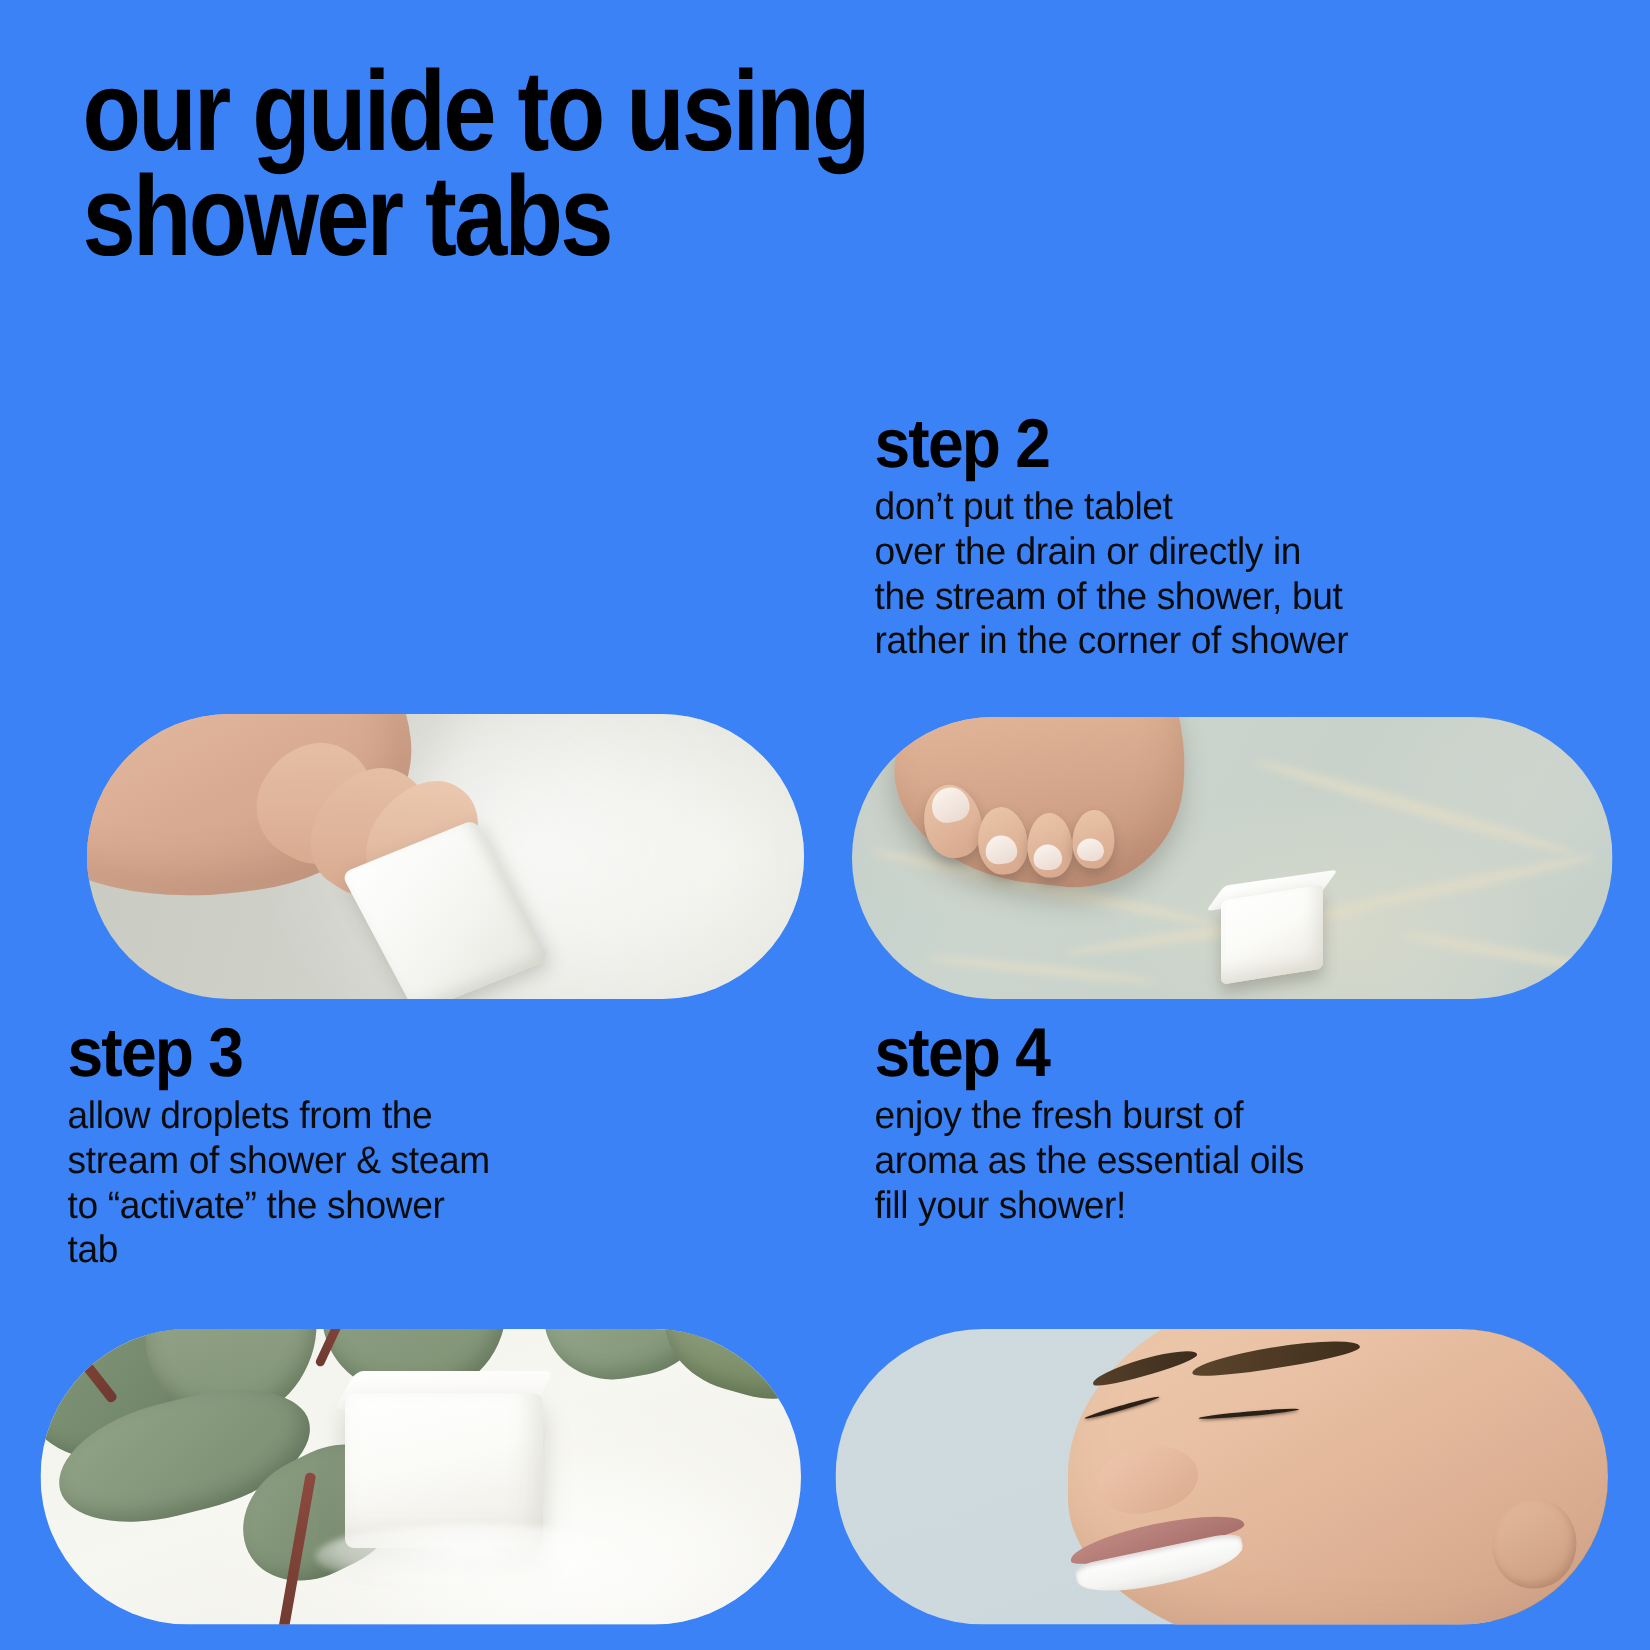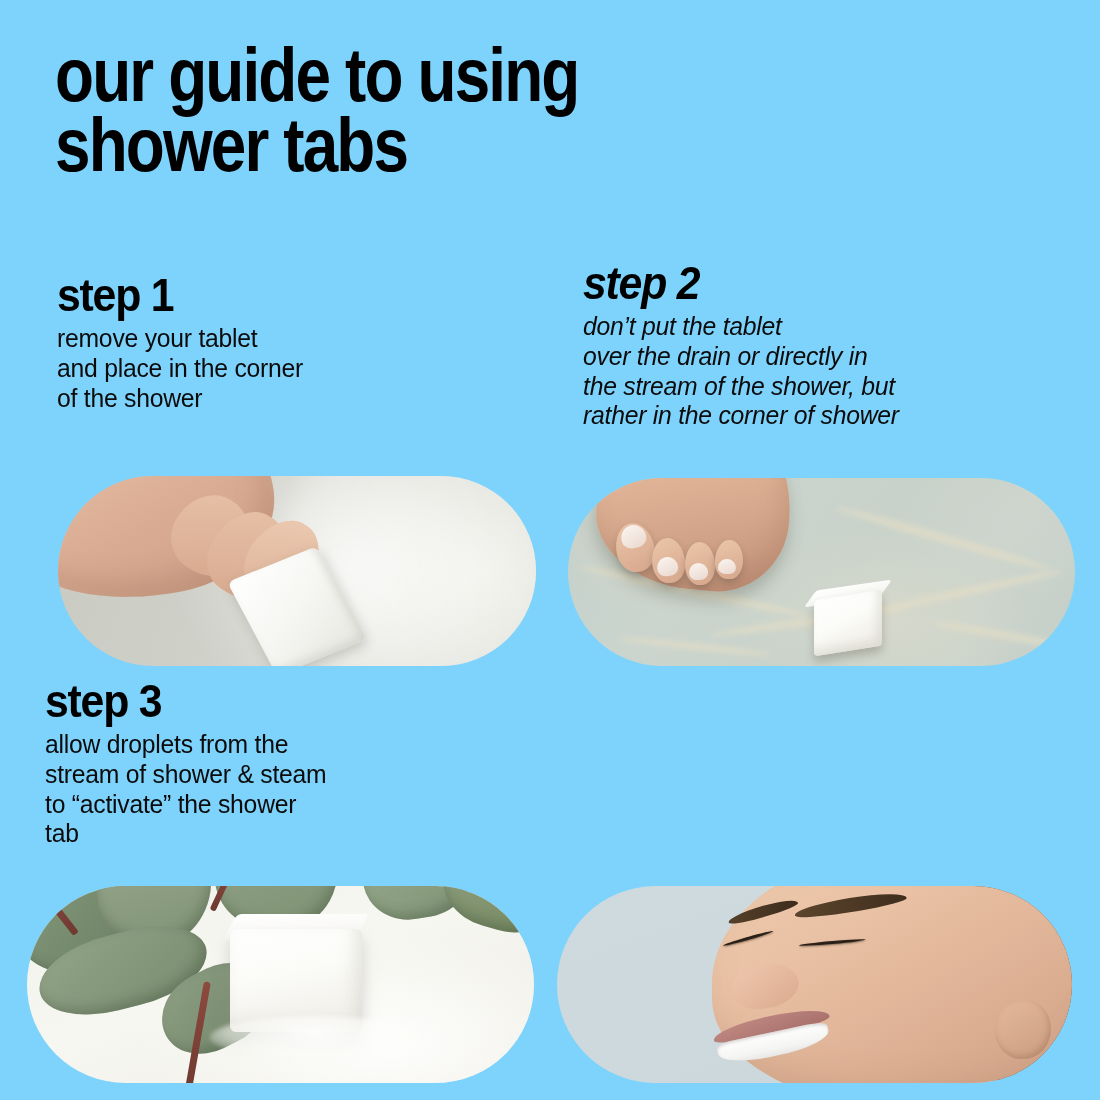--- a/index.html
+++ b/index.html
@@ -10,21 +10,21 @@
     height: 1100px;
     background: #ffffff;
     font-family: "Liberation Sans", "DejaVu Sans", sans-serif;
     overflow: hidden;
   }
 
   #page {
     position: relative;
     width: 1100px;
     height: 1100px;
-    background: #7dd3fc;
+    background: #3b82f6;
   }
 
   
   .page-title {
     position: absolute;
     left: 55px;
     top: 40px;
     width: 900px;
     font-weight: 700;
     font-size: 76px;
@@ -42,21 +42,21 @@
     left: 0;
     top: 0;
     width: 1100px;
     height: 1100px;
   }
 
   .step {
     position: absolute;
   }
   .step-1 { left: 57px;  top: 272px; width: 500px; }
-  .step-2 { left: 583px; top: 260px; width: 505px; font-style: italic; }
+  .step-2 { left: 583px; top: 272px; width: 505px; }
   .step-3 { left: 45px;  top: 678px; width: 500px; }
   .step-4 { left: 583px; top: 678px; width: 505px; }
 
   .step-heading {
     font-weight: 700;
     font-size: 46px;
     line-height: 1.0;
     letter-spacing: -1.3px;
     color: #000000;
     transform: scaleX(0.93);
@@ -354,43 +354,43 @@
 </head>
 <body>
 
 <div id="page">
 
   <h1 class="page-title">our guide to using
 shower tabs</h1>
 
   <div class="steps">
 
-    <div class="step step-1">
-      <div class="step-heading">step 1</div>
-      <div class="step-body">remove your tablet
-and place in the corner
-of the shower</div>
-    </div>
 
     <div class="step step-2">
       <div class="step-heading">step 2</div>
       <div class="step-body">don’t put the tablet
 over the drain or directly in
 the stream of the shower, but
 rather in the corner of shower</div>
     </div>
 
     <div class="step step-3">
       <div class="step-heading">step 3</div>
       <div class="step-body">allow droplets from the
 stream of shower &amp; steam
 to “activate” the shower
 tab</div>
     </div>
 
+    <div class="step step-4">
+      <div class="step-heading">step 4</div>
+      <div class="step-body">enjoy the fresh burst of
+aroma as the essential oils
+fill your shower!</div>
+    </div>
 
   </div>
 
   <div class="photo photo-1" aria-label="a hand holding a white square shower tablet in front of a sage-gray shower wall">
     <div class="photo-inner">
       <div class="p1-bg"></div>
       <div class="p1-curve"></div>
       <div class="p1-hand"></div>
       <div class="p1-finger p1-f1"></div>
       <div class="p1-finger p1-f2"></div>

